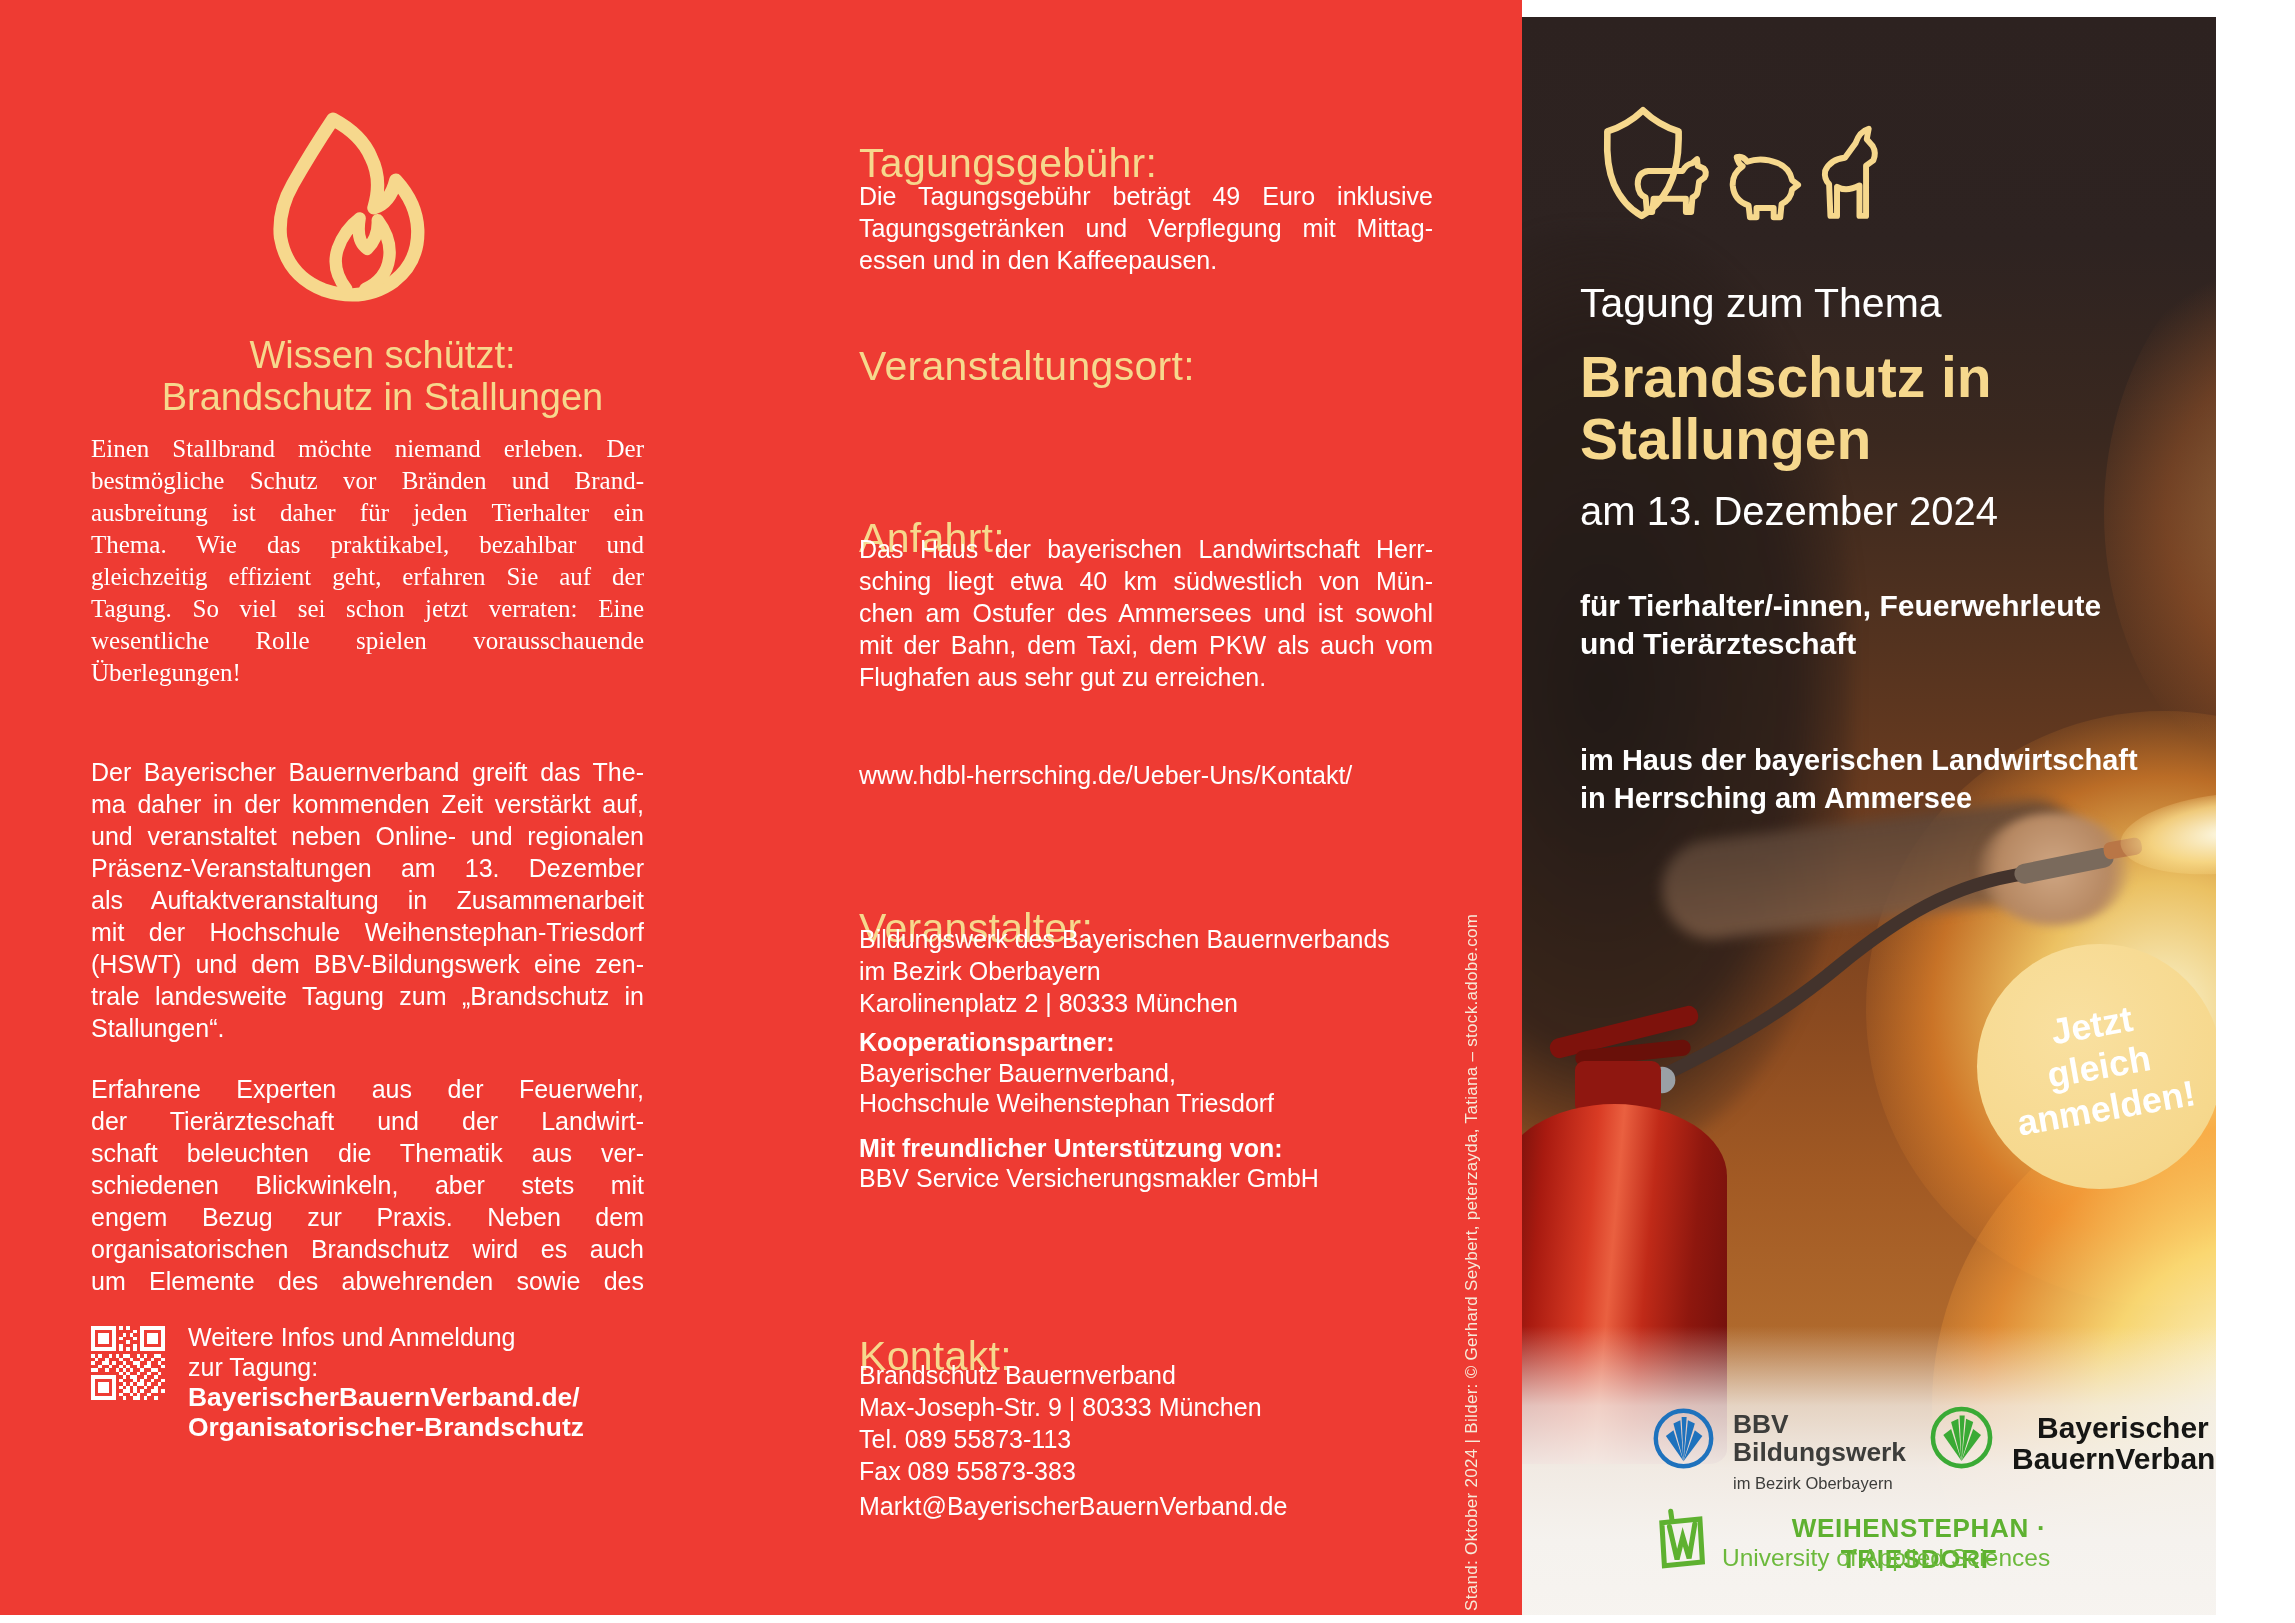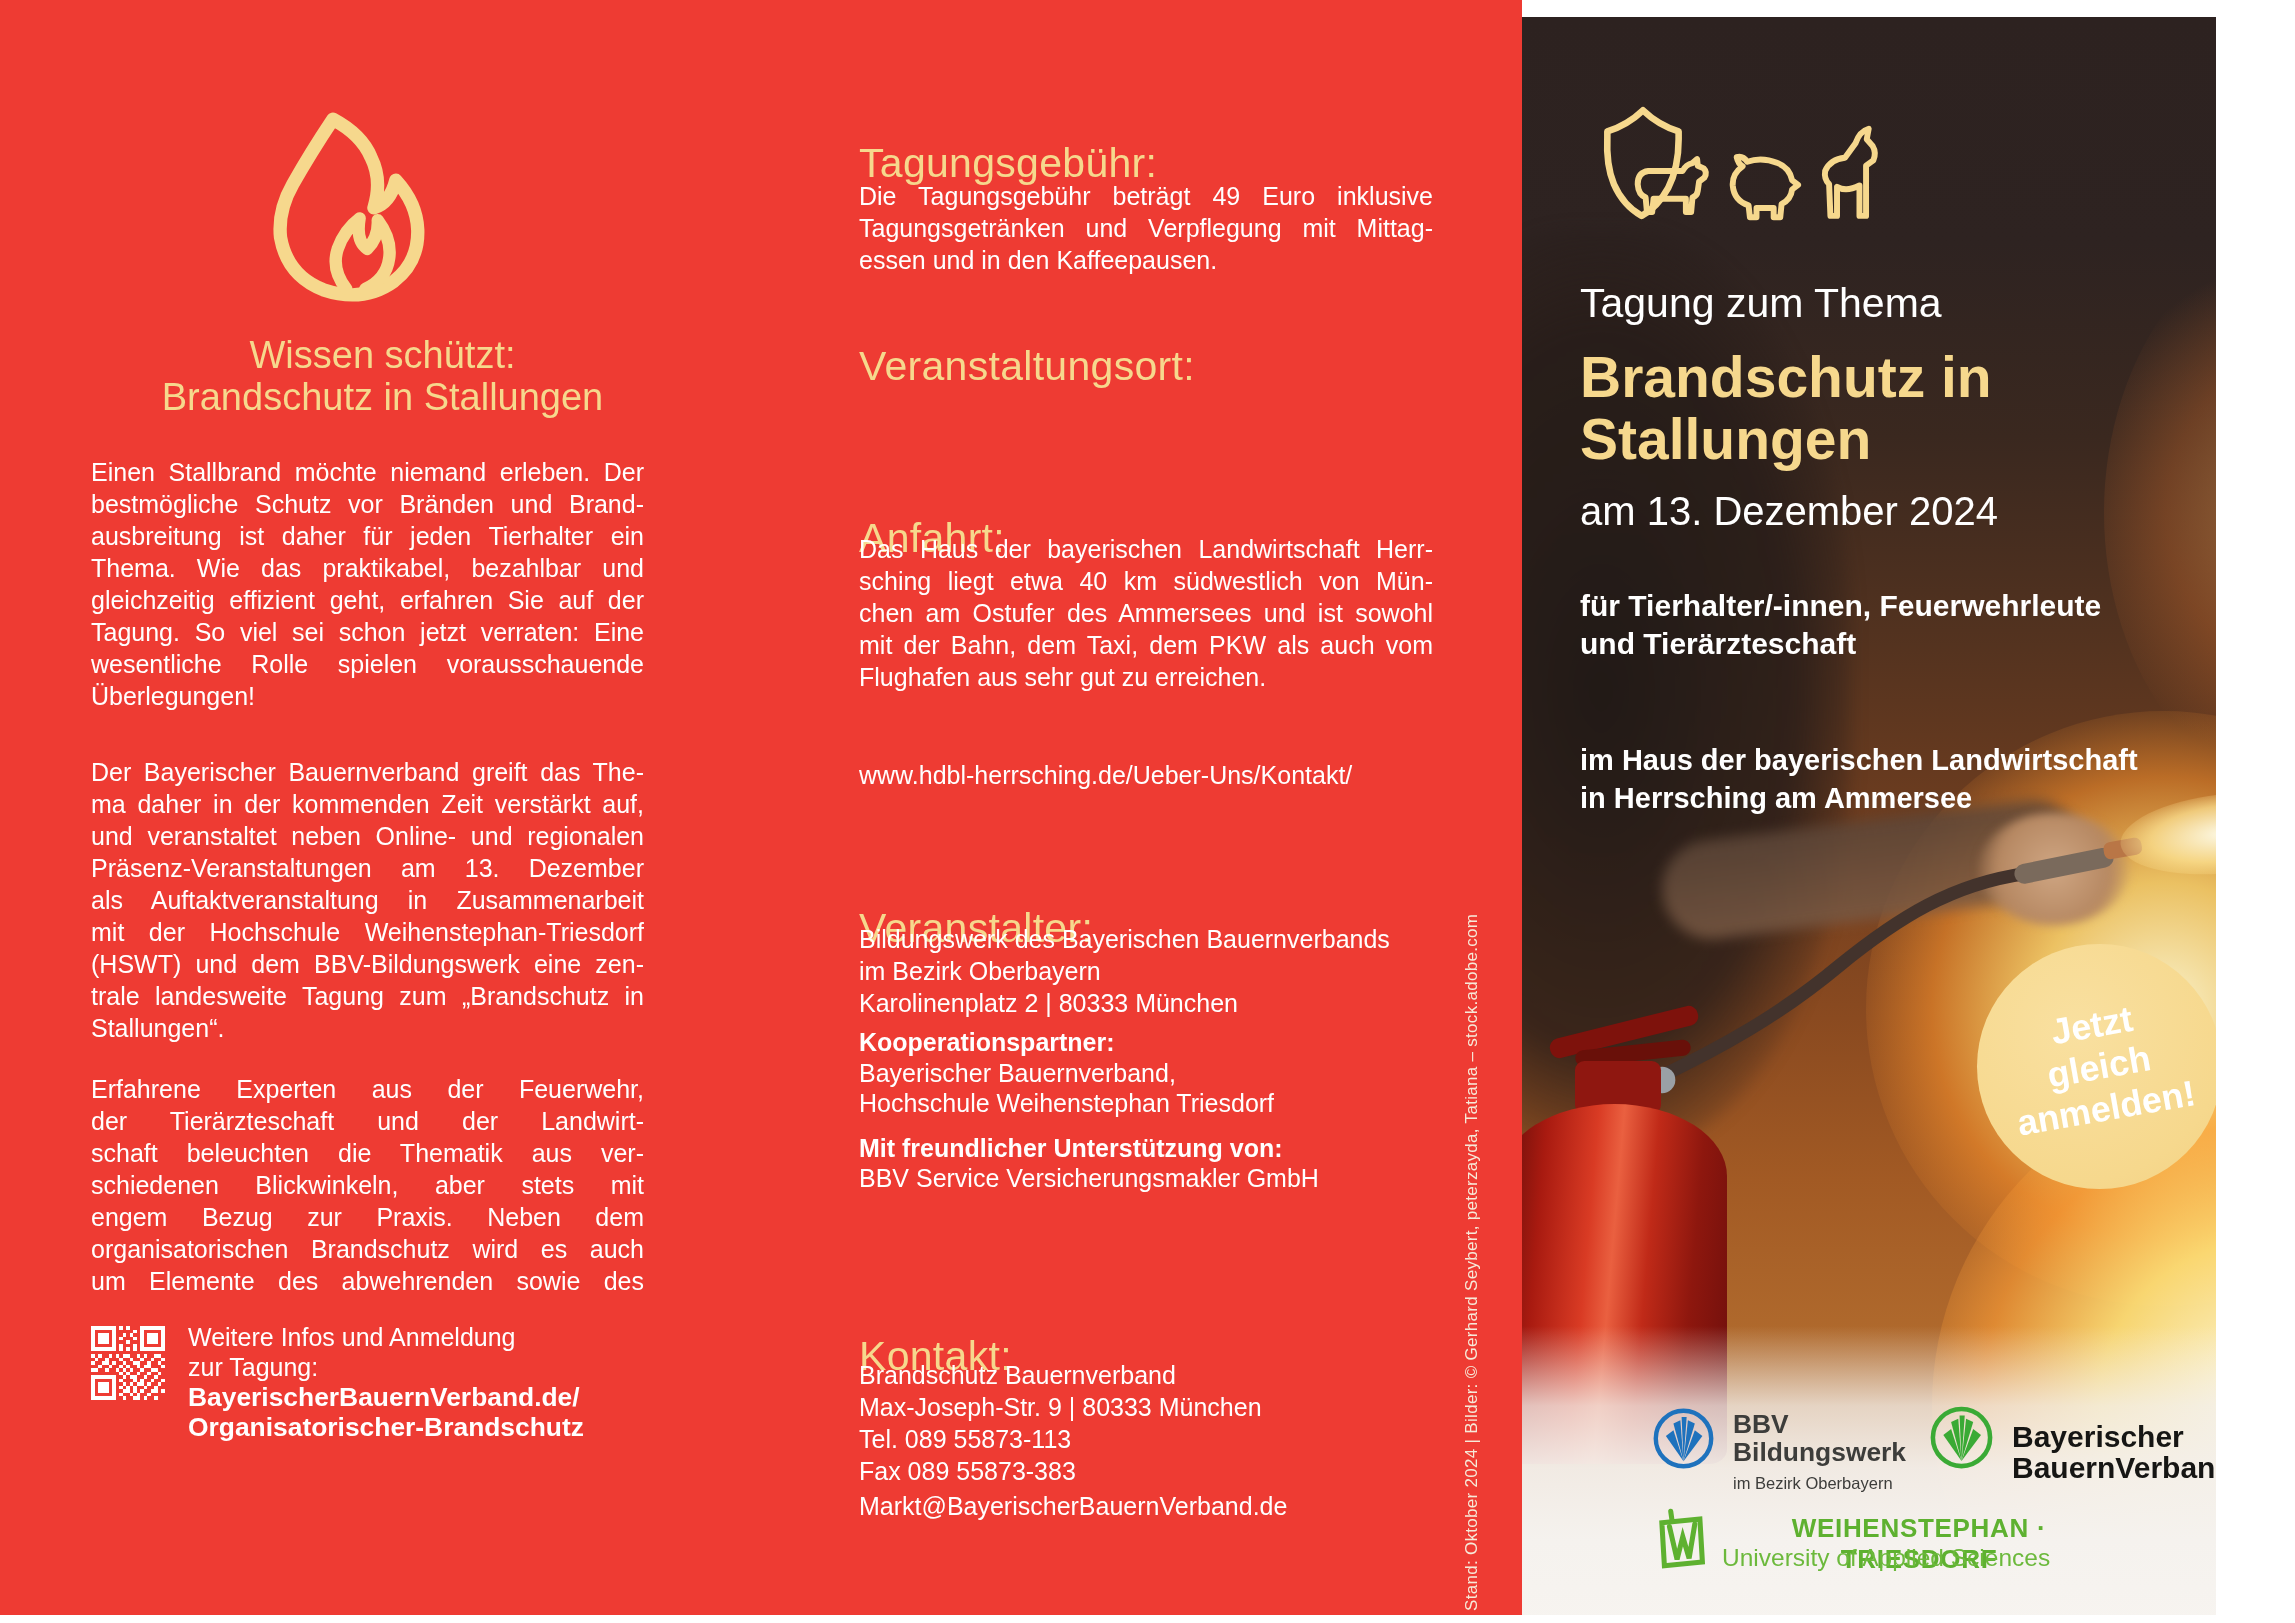--- a/index.html
+++ b/index.html
@@ -61,21 +61,21 @@
   .venue2{position:absolute;left:58px;top:724px;width:661px;font-size:29px;line-height:38px;font-weight:bold;color:#ffffff;}
   .badge{position:absolute;left:455px;top:927px;width:245px;height:245px;border-radius:50%;
     background:radial-gradient(circle at 40% 35%,#f9e0a0 0%,#f6d88d 70%,#f2d183 100%);
     display:flex;align-items:center;justify-content:center;}
   .badge-text{transform:rotate(-10deg);text-align:center;color:#ffffff;font-weight:bold;font-size:36px;line-height:42px;}
   
   .logo{position:absolute;}
   .logo-icon{position:absolute;left:0;top:0;}
   .bbv-name{position:absolute;left:81px;top:2.6px;font-size:26.4px;line-height:28px;font-weight:bold;color:#3d3d3b;}
   .bbv-sub{position:absolute;left:81px;top:67px;font-size:16.5px;color:#3d3d3b;}
-  .bv-name{position:absolute;left:83px;top:16px;font-size:30px;line-height:31px;font-weight:bold;color:#161614;}
+  .bv-name{position:absolute;left:83px;top:7px;font-size:30px;line-height:31px;font-weight:bold;color:#161614;text-align:center;}
   .hswt-name1{position:absolute;left:69px;top:5.3px;font-size:26px;font-weight:bold;color:#5eb130;letter-spacing:0.7px;text-align:center;}
   .hswt-name2{position:absolute;left:69px;top:36px;font-size:24.5px;font-weight:400;color:#6cb93c;}
   .bottom-strip{position:absolute;left:0;top:1615px;width:2295px;height:8px;background:#ffffff;}
 </style>
 </head>
 <body>
 
 <div class="page">
 
   <div class="red-area">
@@ -86,21 +86,21 @@
           <path d="M40 8 Q28 26 19 42 Q11 56 12.5 70 Q16 90 35 97.5 Q56 104.5 72 93 Q85 83 84.5 66 Q84 52 73 40 Q70 52 61.5 54.5 Q66 40 60 28 Q55 16 40 8 Z" stroke="#f6d88d" stroke-width="7" stroke-linecap="round" stroke-linejoin="round"></path>
           <path d="M47 97 Q39 87 42.5 76 Q46 66 54 60 Q52 72 58 76 Q64 70 63.5 61 Q71 71 69.5 81 Q68 92 57 97" stroke="#f6d88d" stroke-width="6.5" stroke-linecap="round" stroke-linejoin="round"></path>
         </svg>
       </div>
 
       <h1 class="panel-title">
           <div class="ln">Wissen schützt:</div>
           <div class="ln ln-last">Brandschutz in Stallungen</div>
         </h1>
 
-      <div class="body-block justify" style="left:91px;top:456px;width:553px;">
+      <div class="body-block justify" style="left:91px;top:433px;width:553px;font-family:Liberation Serif, serif;">
           <div class="ln">Einen Stallbrand möchte niemand erleben. Der</div>
           <div class="ln">bestmögliche Schutz vor Bränden und Brand-</div>
           <div class="ln">ausbreitung ist daher für jeden Tierhalter ein</div>
           <div class="ln">Thema. Wie das praktikabel, bezahlbar und</div>
           <div class="ln">gleichzeitig effizient geht, erfahren Sie auf der</div>
           <div class="ln">Tagung. So viel sei schon jetzt verraten: Eine</div>
           <div class="ln">wesentliche Rolle spielen vorausschauende</div>
           <div class="ln ln-last">Überlegungen!</div>
         </div>
 

